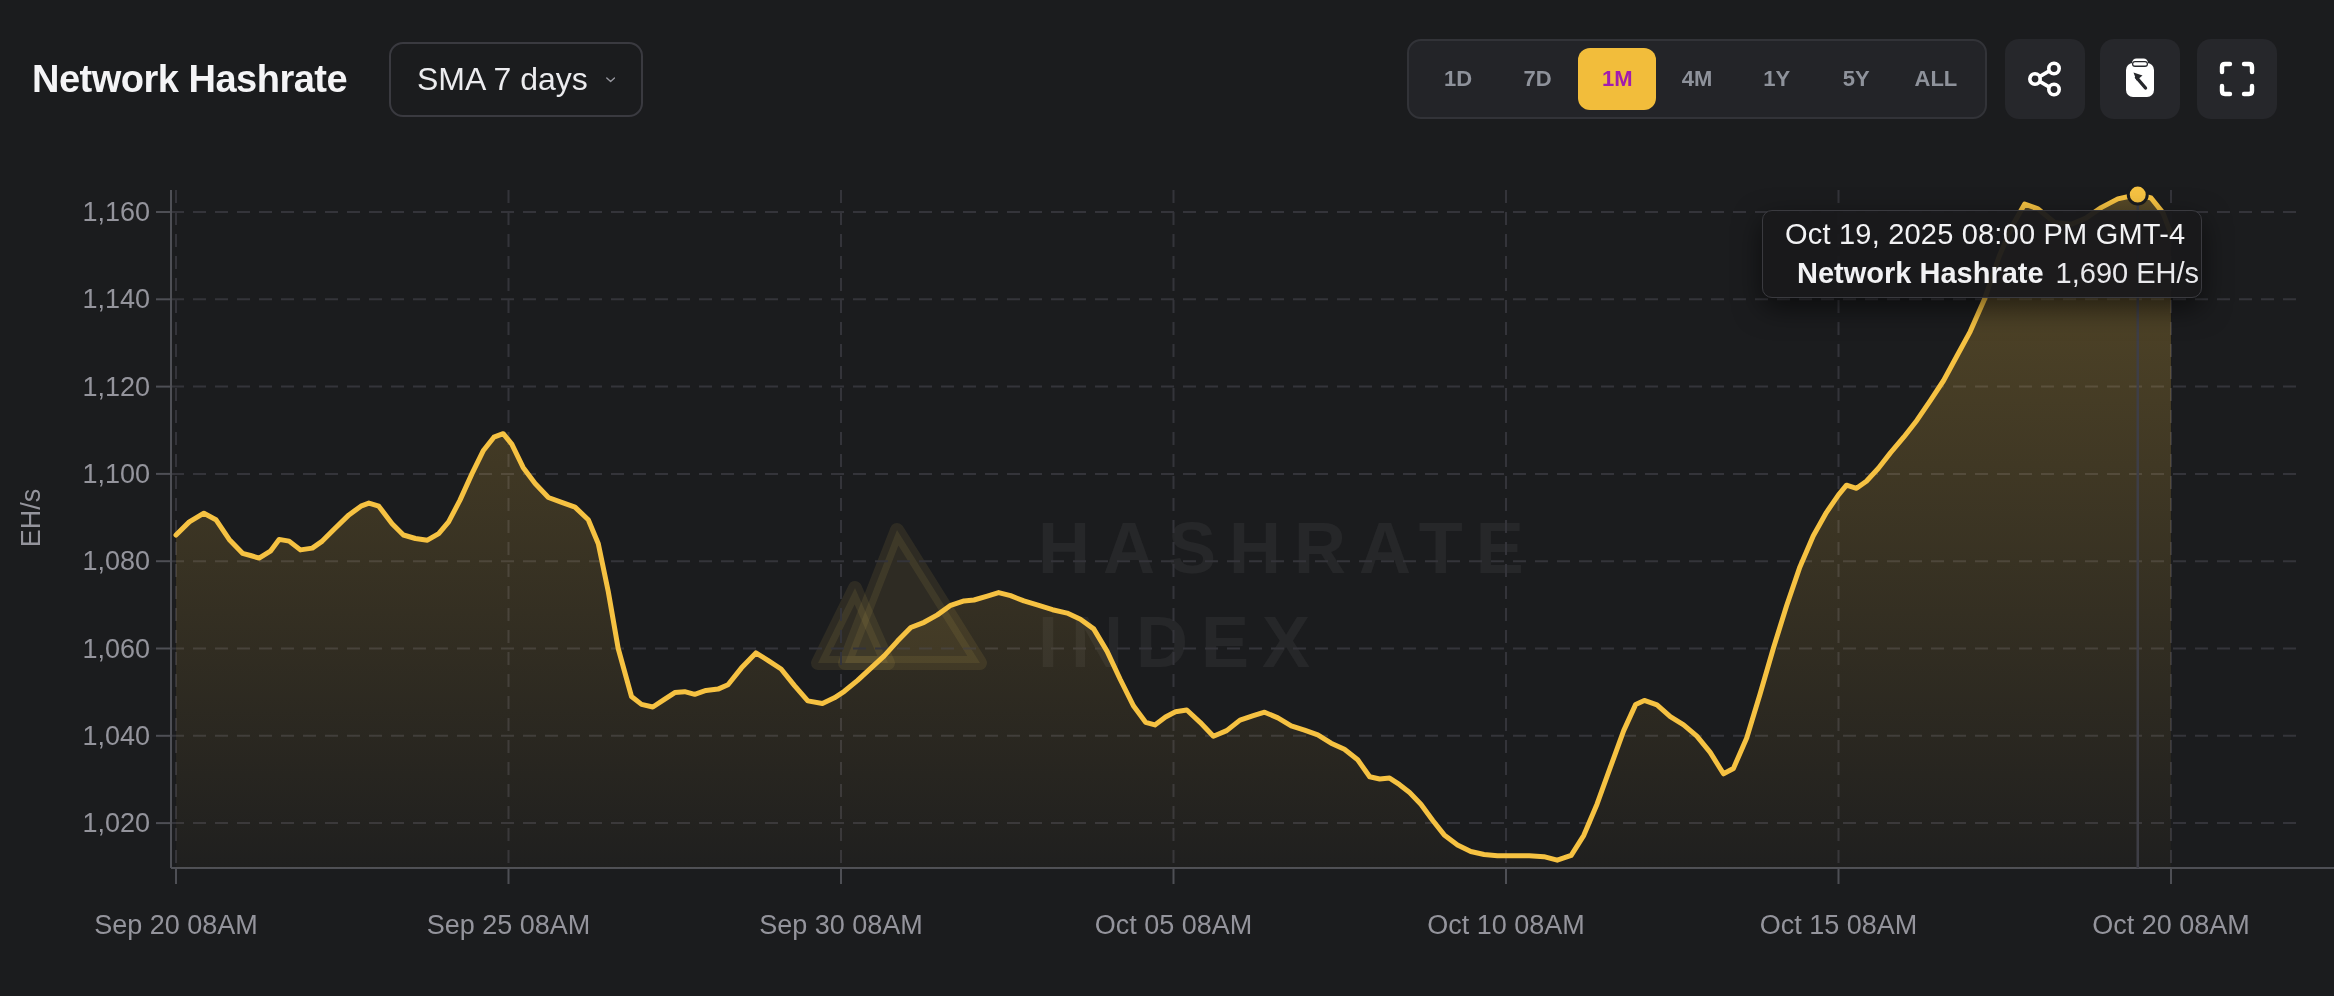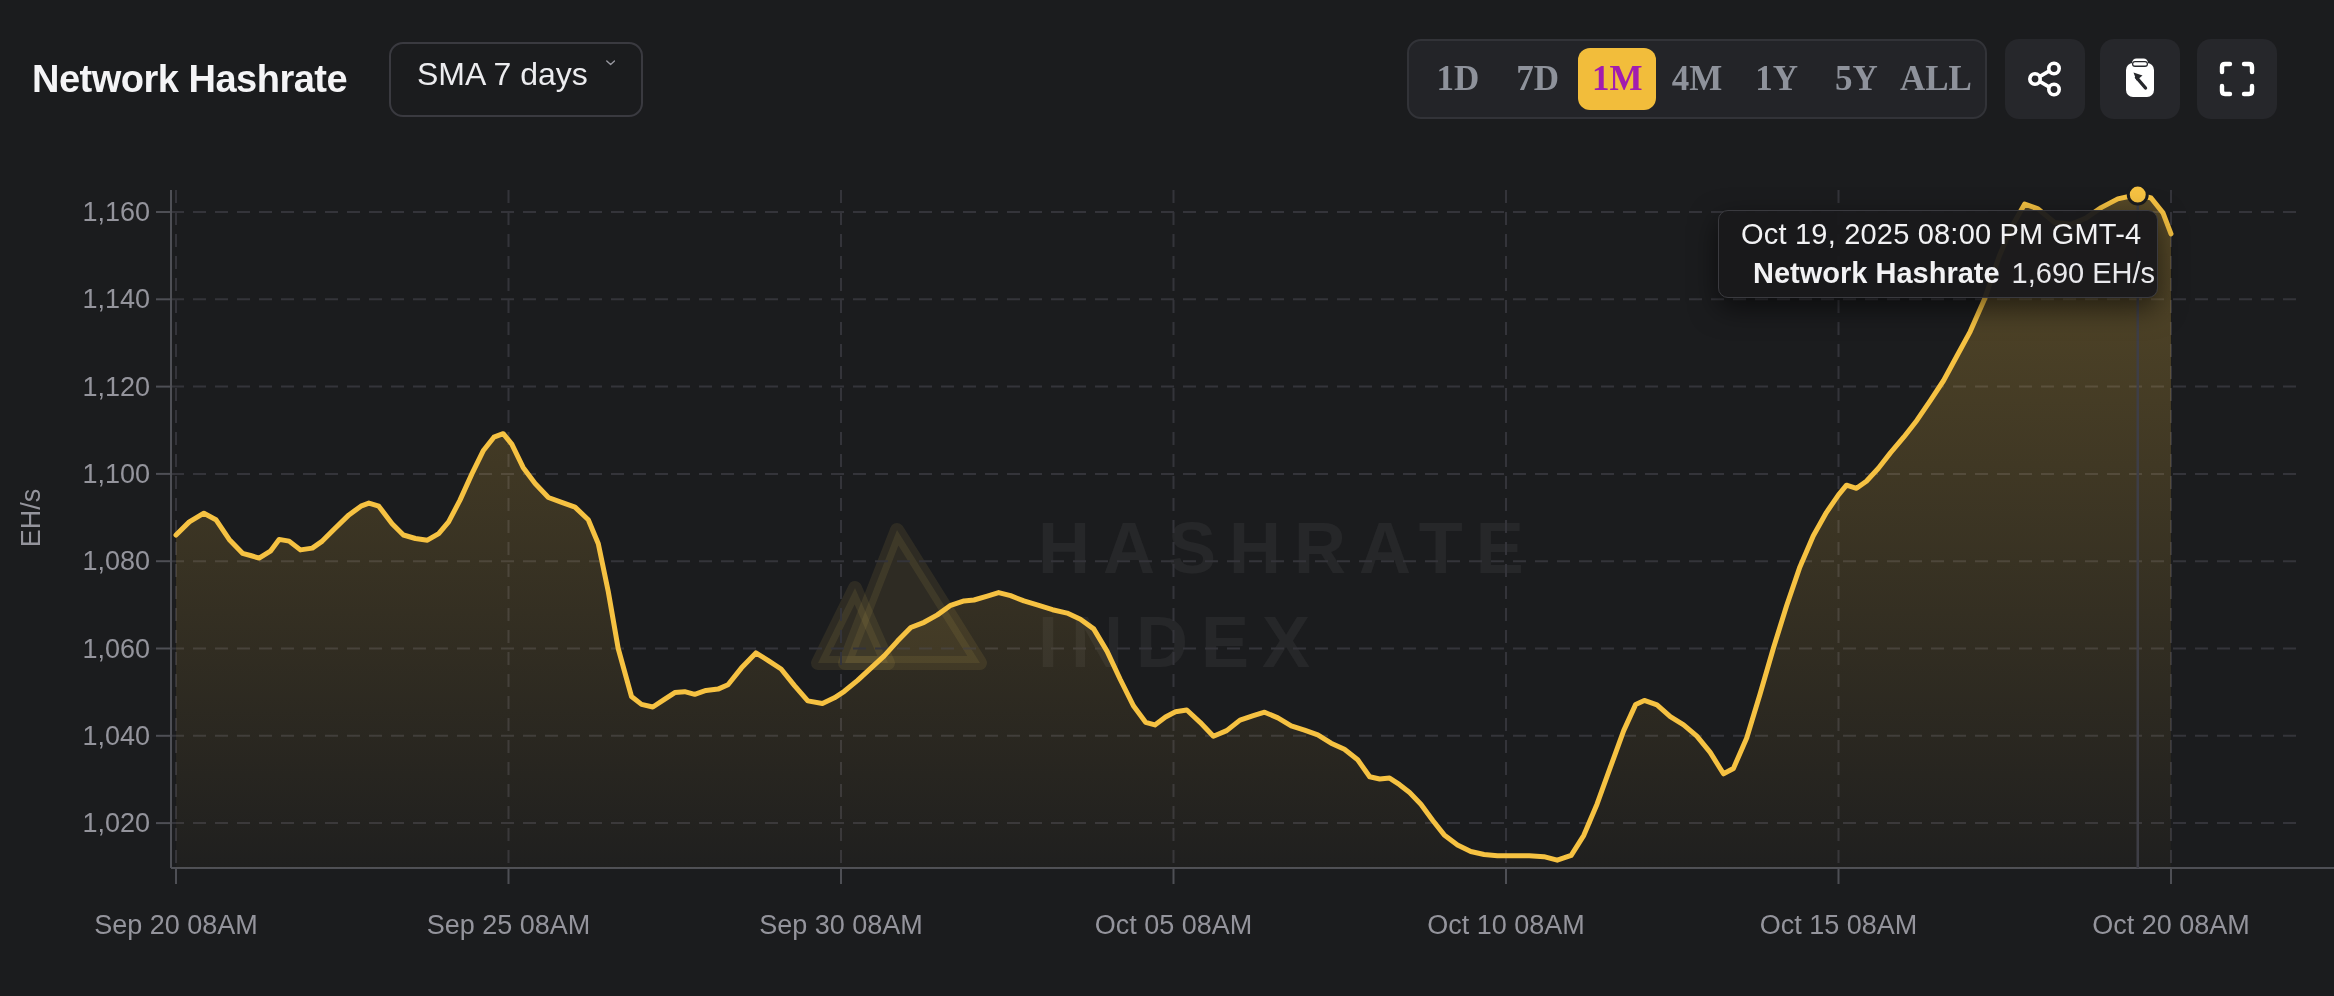--- a/index.html
+++ b/index.html
@@ -9,46 +9,46 @@
     -webkit-font-smoothing:antialiased;
   }
   
   .page-title{
     position:absolute;left:32px;top:79px;transform:translateY(-50%);
     font-size:38px;font-weight:700;color:#f4f4f6;letter-spacing:-.5px;white-space:nowrap;
   }
   .dropdown{
     position:absolute;left:389px;top:42px;width:254px;height:75px;
     border:2px solid #3a3a40;border-radius:14px;background:transparent;
-    display:flex;align-items:flex-start;gap:18px;padding:12px 26px;box-sizing:border-box;
+    display:flex;align-items:center;gap:18px;padding:0 26px;box-sizing:border-box;
     color:#ececef;font-size:32px;font-weight:500;cursor:pointer;white-space:nowrap;
   }
   .dropdown svg{margin-left:auto;}
   .range-group{
     position:absolute;left:1407px;top:39px;width:580px;height:80px;
     background:#232428;border:2px solid #323338;border-radius:14px;
     display:flex;align-items:center;justify-content:space-between;
     padding:0 10px;box-sizing:border-box;
   }
   .range-btn{
     width:78px;height:62px;border:none;background:transparent;border-radius:12px;
-    color:#8e929b;font-family:Liberation Serif, serif;font-size:35px;font-weight:700;cursor:pointer;
+    color:#8e929b;font-family:Liberation Sans, sans-serif;font-size:22px;font-weight:700;cursor:pointer;
     display:flex;align-items:center;justify-content:center;
   }
   .range-btn.active{background:#f2bd3b;color:#a21caf;}
   .icon-btn{
     position:absolute;top:39px;width:80px;height:80px;background:#26272b;
     border:none;border-radius:14px;cursor:pointer;
     display:flex;align-items:center;justify-content:center;padding:0;
   }
   
   #chart{position:absolute;left:0;top:0;}
   
   .tooltip{
-    position:absolute;left:1718px;top:210px;width:440px;height:88px;box-sizing:border-box;
+    position:absolute;left:1762px;top:210px;width:440px;height:88px;box-sizing:border-box;
     background:#19191bf2;border:1px solid #3a3a3f;border-radius:10px;
     box-shadow:0 10px 28px rgba(0,0,0,.55);
     display:flex;flex-direction:column;justify-content:center;gap:6px;
     padding:10px 22px;color:#f2f2f4;font-size:29px;white-space:nowrap;z-index:5;
   }
   .tooltip .row1{font-weight:500;letter-spacing:.2px;}
   .tooltip .row2{display:flex;align-items:center;gap:12px;}
   .tooltip .row2 b{font-weight:700;}
   .tooltip .row2 .val{font-weight:400;color:#e9e9ec;}
 </style>

